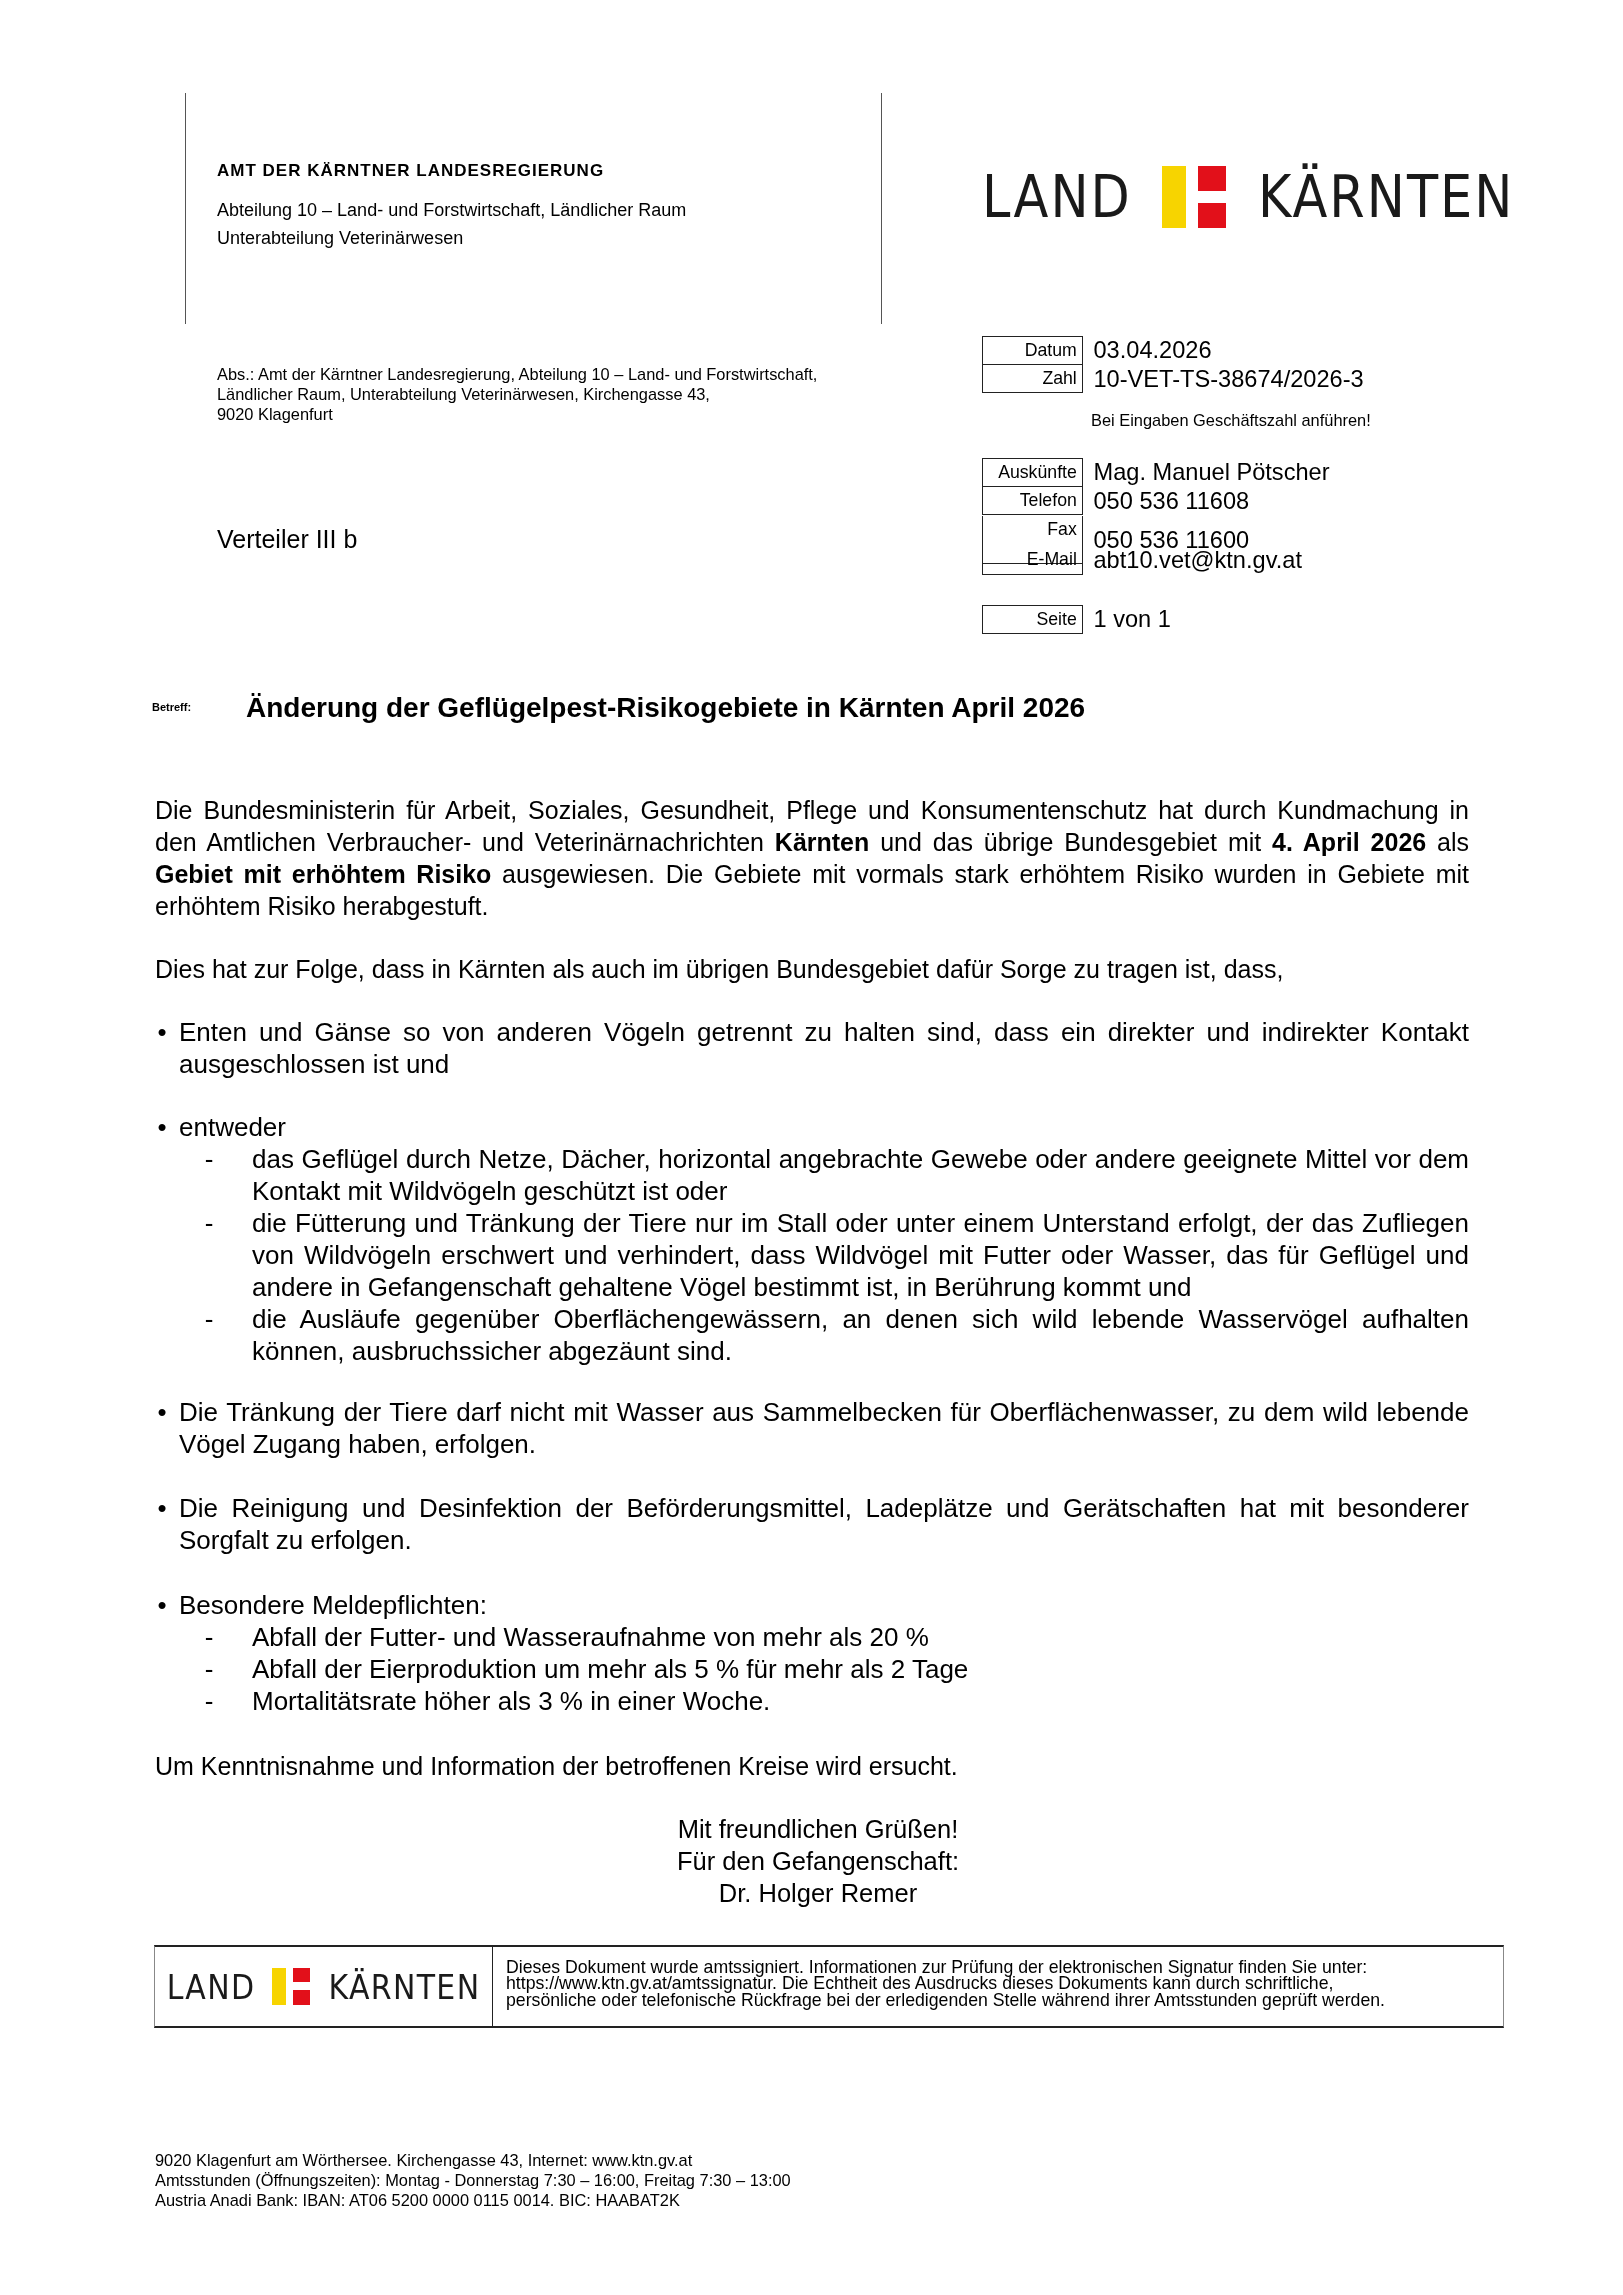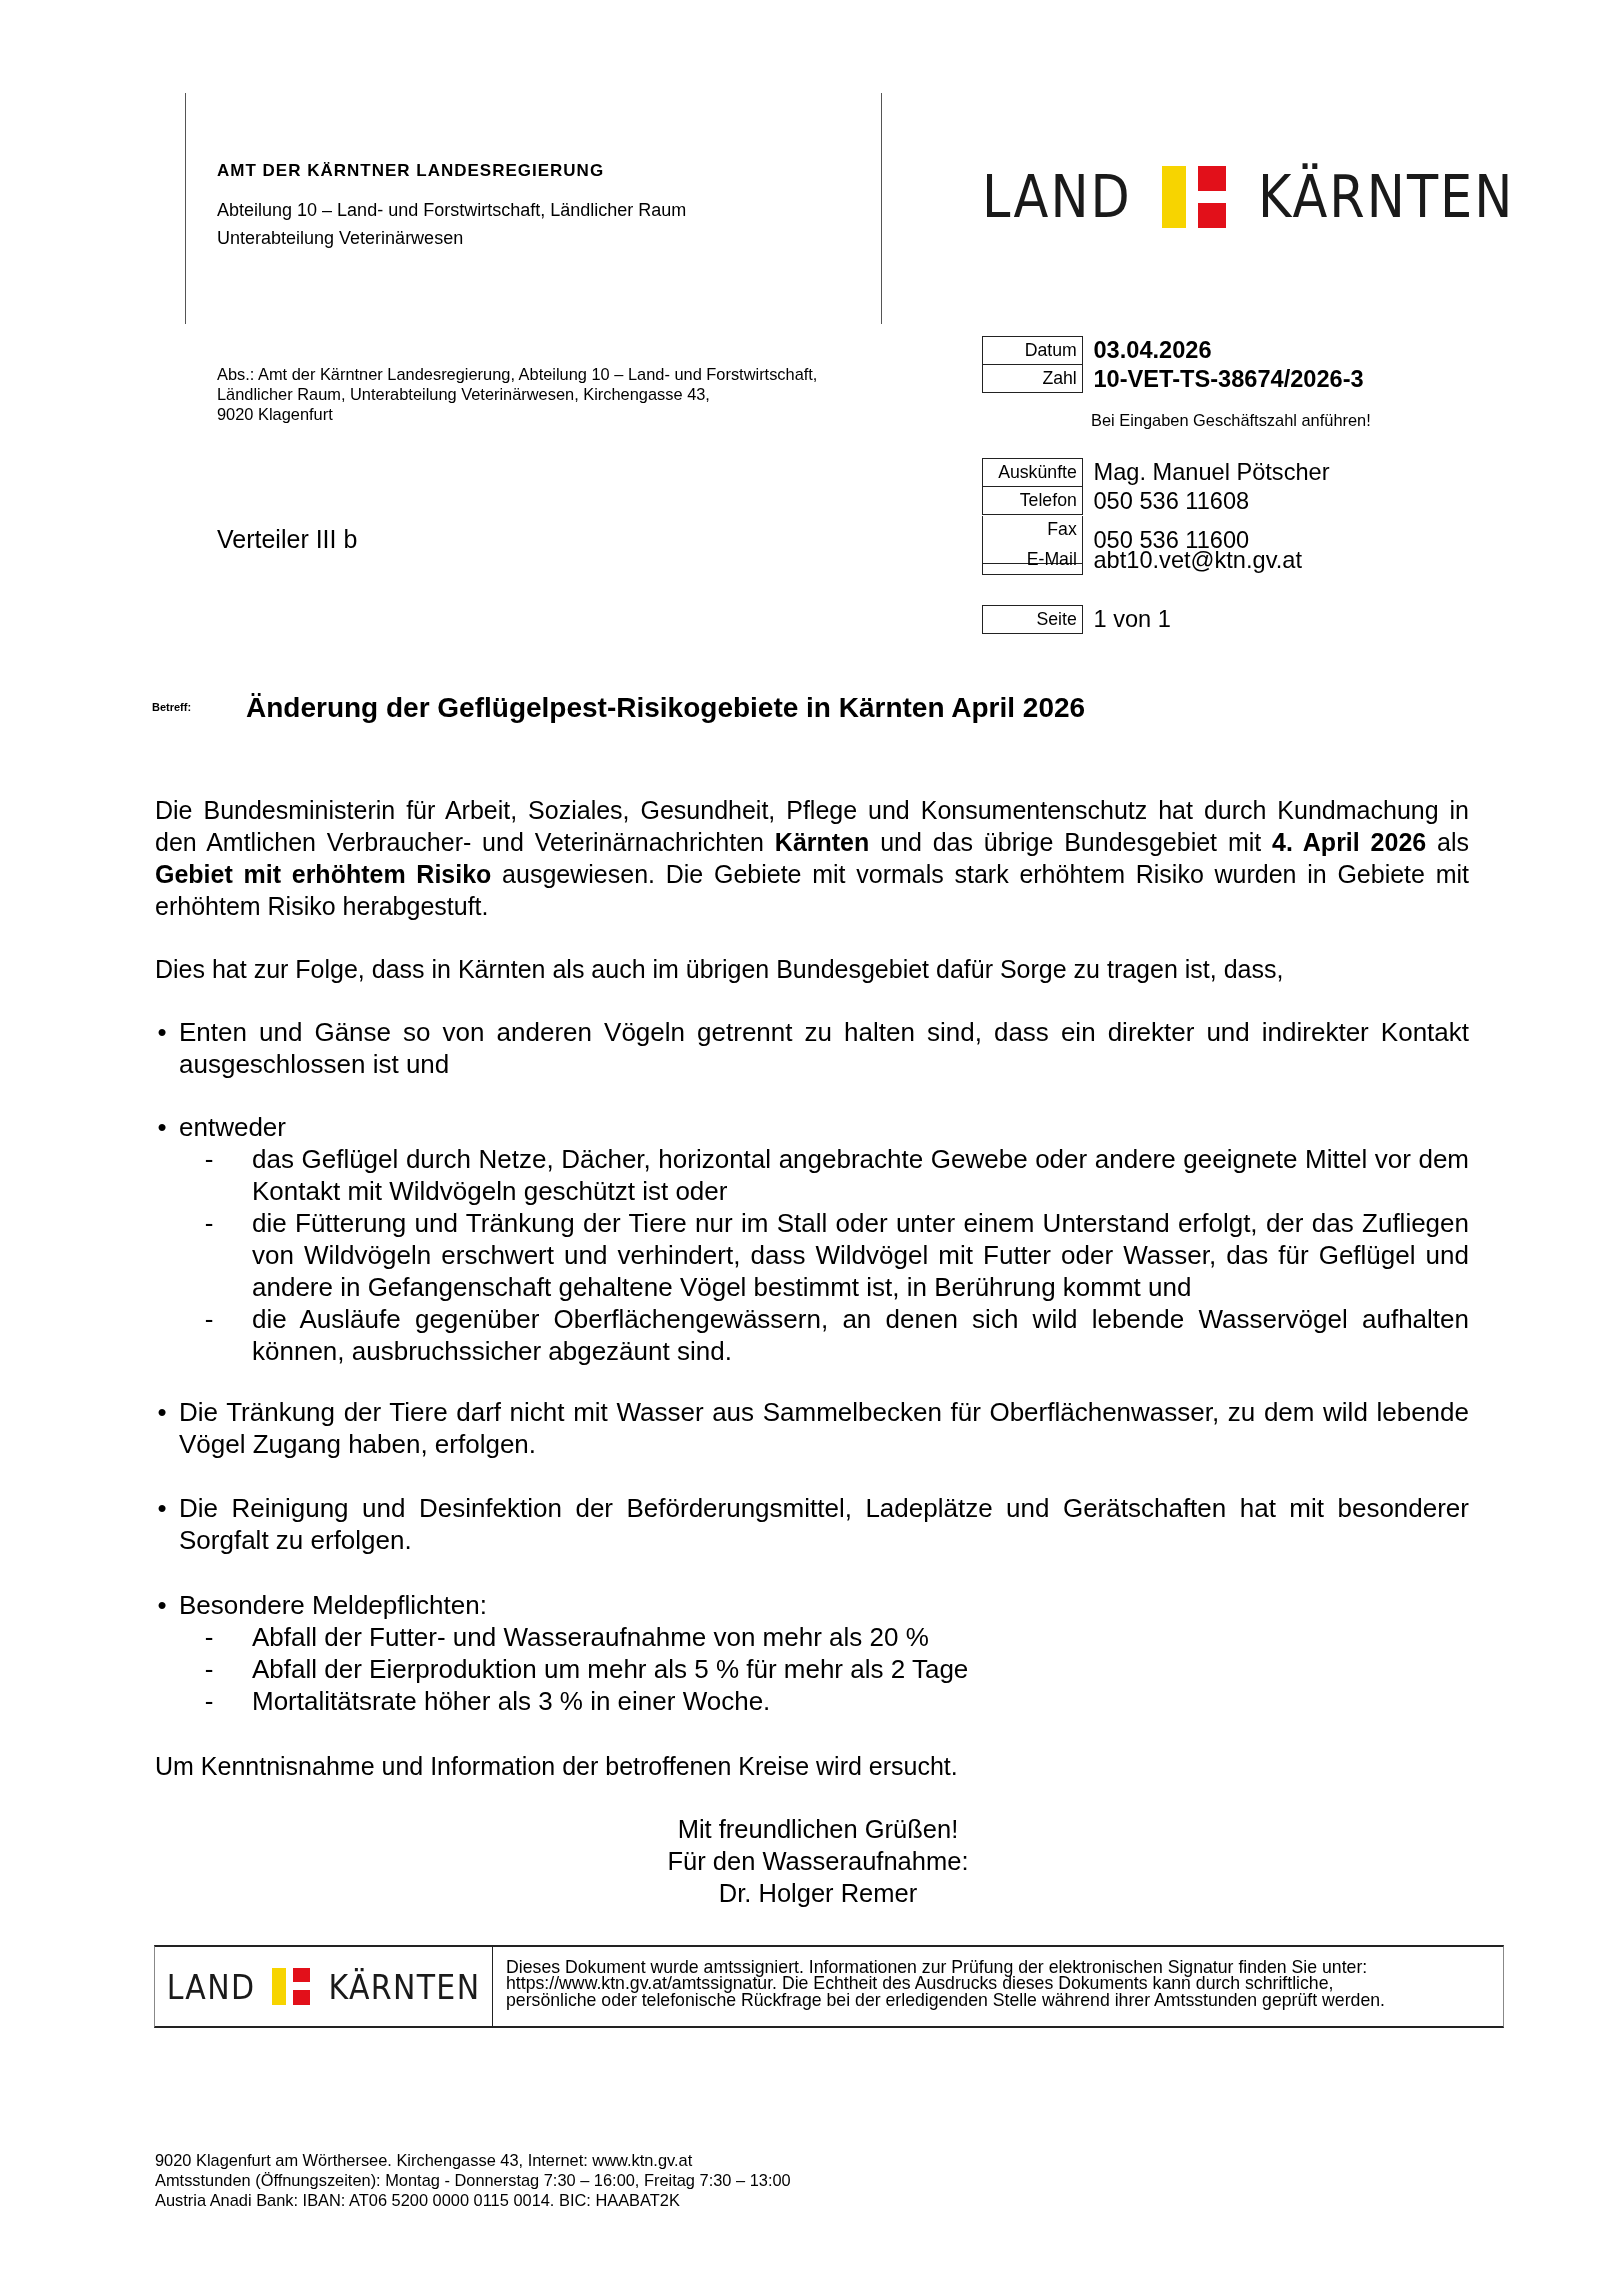--- a/index.html
+++ b/index.html
@@ -20,21 +20,21 @@
   .logo .mark .r1, .logo .mark .r2 { position: absolute; background: #e2101a; }
 
   .sender { left: 217px; top: 364px; font-size: 16.4px; line-height: 20px; white-space: nowrap; }
   .distrib { left: 217px; top: 525px; font-size: 25px; white-space: nowrap; }
 
   
   .meta-row { position: absolute; left: 982px; display: flex; align-items: center; }
   .meta-label { box-sizing: border-box; width: 101px; border: 1.3px solid #222; text-align: right;
                 font-size: 17.7px; padding: 0 5.2px 0 2.6px; height: 29.4px; line-height: 27px; white-space: nowrap; }
   .meta-val { padding-left: 10.5px; font-size: 23.6px; white-space: nowrap; }
-  .meta-val.bold { font-weight: bold; }
+  .meta-val.bold { font-weight: normal; }
   .meta-group .meta-row + .meta-row .meta-label { border-top: none; }
   .hint { left: 1091px; top: 411px; font-size: 16.4px; white-space: nowrap; }
 
   
   .subj-label { left: 152px; top: 701px; font-size: 11px; font-weight: bold; }
   .subj { left: 246px; top: 692px; font-size: 28px; font-weight: bold; white-space: nowrap; }
 
   
   .body-text { position: absolute; left: 155px; width: 1314px; font-size: 25px; line-height: 32px; }
   .justify { text-align: justify; text-align-last: left; }
@@ -172,21 +172,21 @@
   <div class="sub">
     <span class="dash">-</span>
     <div class="stxt">Mortalitätsrate höher als 3 % in einer Woche.</div>
   </div>
 </div>
 
 <div class="body-text" style="top:1750px;">Um Kenntnisnahme und Information der betroffenen Kreise wird ersucht.</div>
 
 <div class="closing">
   <div>Mit freundlichen Grüßen!</div>
-  <div>Für den Wasseraufnahme:</div>
+  <div>Für den Gefangenschaft:</div>
   <div>Dr. Holger Remer</div>
 </div>
 
 <div class="sigbox">
   <div class="sig-logo">
     <div class="logo">
       <span class="word" style="font-size:30px; letter-spacing:1.3px;">LAND</span>
       <span class="mark" style="width:38px; height:37px; margin:0 18.3px 0 17px;">
         <span class="y" style="width:13.7px; height:37px;"></span>
         <span class="r1" style="left:21px; top:0; width:16.4px; height:14.4px;"></span>

